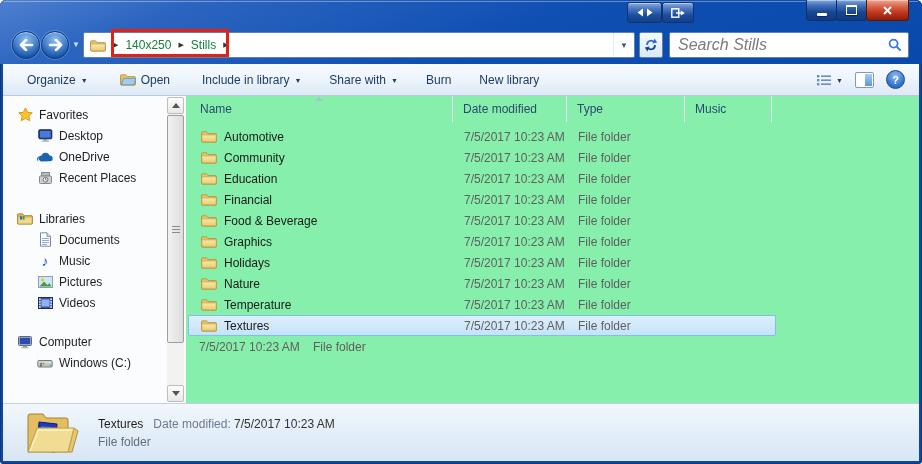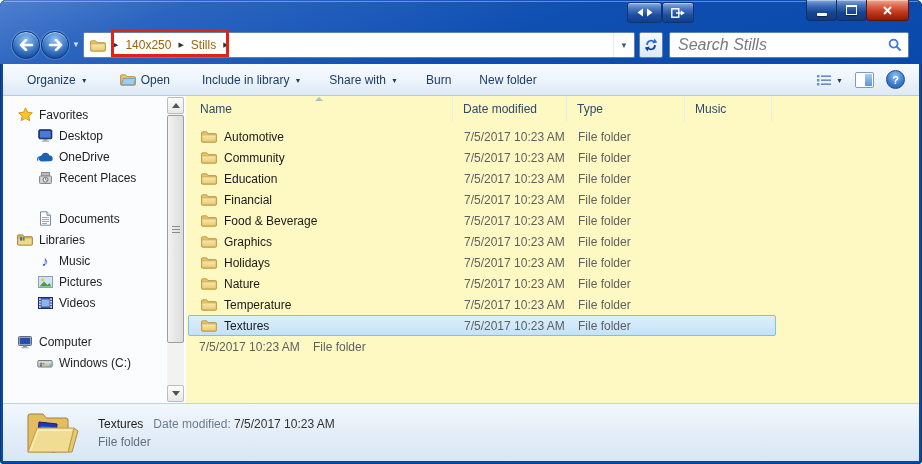--- a/index.html
+++ b/index.html
@@ -21,21 +21,21 @@
   .addressbar{position:absolute;left:3px;right:3px;top:26px;height:38px;display:flex;align-items:center;padding-left:9px;box-sizing:border-box;}
   .nav-circle{width:28px;height:28px;border-radius:50%;border:1px solid #0b3a80;box-sizing:border-box;
     background:radial-gradient(circle at 50% 30%,#8fc0f0 0%,#4a84cc 45%,#1c55a8 75%,#134a98 100%);
     box-shadow:inset 0 1px 1px rgba(255,255,255,.6),0 0 0 1px rgba(255,255,255,.18);
     display:flex;align-items:center;justify-content:center;flex:0 0 auto;}
   .nav-fwd{margin-left:1px;}
   .nav-drop{flex:0 0 14px;text-align:center;color:#cfe2fa;font-size:8px;line-height:28px;}
   .addr-box{flex:0 0 552px;height:26px;background:#fff;border:1px solid #5e83ab;border-radius:2px;box-sizing:border-box;
     display:flex;align-items:center;padding-left:6px;position:relative;}
   .crumb-chev{font-size:7px;color:#333;padding:0 7px;}
-  .crumb{color:#a16207;}
+  .crumb{color:#15803d;}
   .addr-caret{margin-left:auto;width:20px;height:24px;display:flex;align-items:center;justify-content:center;color:#3c5a7a;font-size:8px;border-left:1px solid #e4ecf4;}
   .refresh-btn{flex:0 0 24px;height:26px;margin-left:4px;border:1px solid #5e83ab;border-radius:2px;box-sizing:border-box;
     background:linear-gradient(180deg,#f6fafe,#dcE9f7);display:flex;align-items:center;justify-content:center;}
   .search-box{flex:0 0 240px;height:26px;margin-left:6px;background:#fff;border:1px solid #5e83ab;border-radius:2px;box-sizing:border-box;
     display:flex;align-items:center;padding:0 6px;}
   .search-box input{flex:1;border:none;outline:none;font-family:inherit;font-size:16px;color:#333;background:transparent;}
   .search-box input::placeholder{font-style:italic;color:#7a7a7a;}
   .red-box{position:absolute;left:111px;top:29px;width:118px;height:28px;border:3px solid #e02318;box-sizing:border-box;z-index:60;pointer-events:none;}
   
   .toolbar{position:absolute;left:3px;right:3px;top:64px;height:32px;box-sizing:border-box;
@@ -61,21 +61,21 @@
   
   .sb-scroll{position:absolute;top:1px;bottom:1px;right:2px;width:17px;background:#f2f2f0;border-radius:1px;}
   .sb-arrow{position:absolute;left:0;width:17px;height:17px;background:linear-gradient(180deg,#fdfdfd,#e8e8e6);border:1px solid #bdbdbd;border-radius:2px;box-sizing:border-box;display:flex;align-items:center;justify-content:center;}
   .sb-arrow.up{top:0;} .sb-arrow.down{bottom:0;}
   .tri-up{width:0;height:0;border-left:4px solid transparent;border-right:4px solid transparent;border-bottom:5px solid #555;}
   .tri-down{width:0;height:0;border-left:4px solid transparent;border-right:4px solid transparent;border-top:5px solid #555;}
   .sb-thumb{position:absolute;left:0;top:18px;height:228px;width:17px;box-sizing:border-box;border:1px solid #9e9e9e;border-radius:2px;
     background:linear-gradient(90deg,#f2f2f2,#dcdcdc);display:flex;align-items:center;justify-content:center;flex-direction:column;gap:2px;}
   .sb-thumb i{display:block;width:8px;height:1px;background:#8a8a8a;}
   
-  .filelist{flex:1;position:relative;background:#fef9c3;}
+  .filelist{flex:1;position:relative;background:#86efac;}
   .lheader{display:flex;height:26px;color:#2b4a6d;position:relative;}
   .hcell{box-sizing:border-box;display:flex;align-items:center;padding-left:10px;border-right:1px solid #e4ecf4;position:relative;}
   .hcell.c-name{width:267px;padding-left:14px;}
   .hcell.c-date{width:114px;}
   .hcell.c-type{width:118px;}
   .hcell.c-size{width:87px;}
   .sort-up{position:absolute;top:1px;left:50%;margin-left:-4px;width:0;height:0;border-left:4px solid transparent;border-right:4px solid transparent;border-bottom:4px solid #a8c0d8;}
   .rows{position:absolute;left:2px;right:0;top:30px;bottom:0;}
   .row{height:21px;display:flex;align-items:center;width:588px;border:1px solid transparent;border-radius:2px;box-sizing:border-box;}
   .row.selected{background:linear-gradient(180deg,#ddeffc,#c4e2f7);border-color:#7dc1e8;}
@@ -208,21 +208,21 @@
     <div class="tb-item">
       <span>Share with</span>
       <span class="tb-caret">▼</span>
     </div>
     <div style="width:16px"></div>
     <div class="tb-item">
       <span>Burn</span>
     </div>
     <div style="width:16px"></div>
     <div class="tb-item">
-      <span>New folder</span>
+      <span>New library</span>
     </div>
     <div class="tb-right">
       <div class="views-btn">
         <svg width="15" height="12" viewBox="0 0 15 12">
           <rect x="0" y="1" width="2.4" height="2.4" fill="#6a8cc8"></rect>
             <rect x="4" y="1.4" width="10" height="1.6" fill="#6a8cc8"></rect>
           <rect x="0" y="5" width="2.4" height="2.4" fill="#6a8cc8"></rect>
             <rect x="4" y="5.4" width="10" height="1.6" fill="#6a8cc8"></rect>
           <rect x="0" y="9" width="2.4" height="2.4" fill="#6a8cc8"></rect>
             <rect x="4" y="9.4" width="10" height="1.6" fill="#6a8cc8"></rect>
@@ -275,45 +275,45 @@
               <circle cx="7.5" cy="8.7" r="2.4" fill="#eef0f2" stroke="#777"></circle>
               <line x1="7.5" y1="8.7" x2="7.5" y2="7.2" stroke="#555" stroke-width="0.8"></line>
               <line x1="7.5" y1="8.7" x2="8.7" y2="9.3" stroke="#555" stroke-width="0.8"></line>
             </svg>
         </span>
         <span>Recent Places</span>
       </div>
 
       <div class="side-gap1"></div>
 
+      <div class="side-row hdr">
+        <span class="ic">
+          <svg width="16" height="13" viewBox="0 0 16 13">
+              <path d="M0.5 3 Q0.5 1.8 1.7 1.8 H5.6 L7.2 3.6 H14.3 Q15.5 3.6 15.5 4.8 V11 Q15.5 12.2 14.3 12.2 H1.7 Q0.5 12.2 0.5 11 Z" fill="#d9b258" stroke="#a07f2e" stroke-width="0.8"></path>
+              <rect x="1.4" y="5.6" width="13.2" height="5.8" fill="#efd98e"></rect>
+              <rect x="3" y="4.2" width="2" height="3.4" fill="#3a6ad0"></rect>
+              <rect x="5.6" y="4.2" width="2" height="3.4" fill="#4a9a3a"></rect>
+            </svg>
+        </span>
+        <span>Libraries</span>
+      </div>
       <div class="side-row">
         <span class="ic">
           <svg width="13" height="15" viewBox="0 0 13 15">
               <path d="M1.5 0.8 H8 L11.5 4.3 V14.2 H1.5 Z" fill="#fff" stroke="#7a8aa0"></path>
               <path d="M8 0.8 V4.3 H11.5" fill="#dce8f4" stroke="#7a8aa0"></path>
               <g stroke="#7aa0d0" stroke-width="0.9">
                 <line x1="3" y1="6.5" x2="10" y2="6.5"></line>
                 <line x1="3" y1="8.5" x2="10" y2="8.5"></line>
                 <line x1="3" y1="10.5" x2="10" y2="10.5"></line>
                 <line x1="3" y1="12.5" x2="8" y2="12.5"></line>
               </g>
             </svg>
         </span>
         <span>Documents</span>
-      </div>
-      <div class="side-row hdr">
-        <span class="ic">
-          <svg width="16" height="13" viewBox="0 0 16 13">
-              <path d="M0.5 3 Q0.5 1.8 1.7 1.8 H5.6 L7.2 3.6 H14.3 Q15.5 3.6 15.5 4.8 V11 Q15.5 12.2 14.3 12.2 H1.7 Q0.5 12.2 0.5 11 Z" fill="#d9b258" stroke="#a07f2e" stroke-width="0.8"></path>
-              <rect x="1.4" y="5.6" width="13.2" height="5.8" fill="#efd98e"></rect>
-              <rect x="3" y="4.2" width="2" height="3.4" fill="#3a6ad0"></rect>
-              <rect x="5.6" y="4.2" width="2" height="3.4" fill="#4a9a3a"></rect>
-            </svg>
-        </span>
-        <span>Libraries</span>
       </div>
       <div class="side-row">
         <span class="ic">
             <span class="note">♪</span>
           </span>
         <span>Music</span>
       </div>
       <div class="side-row">
         <span class="ic">
           <svg width="15" height="12" viewBox="0 0 15 12">

